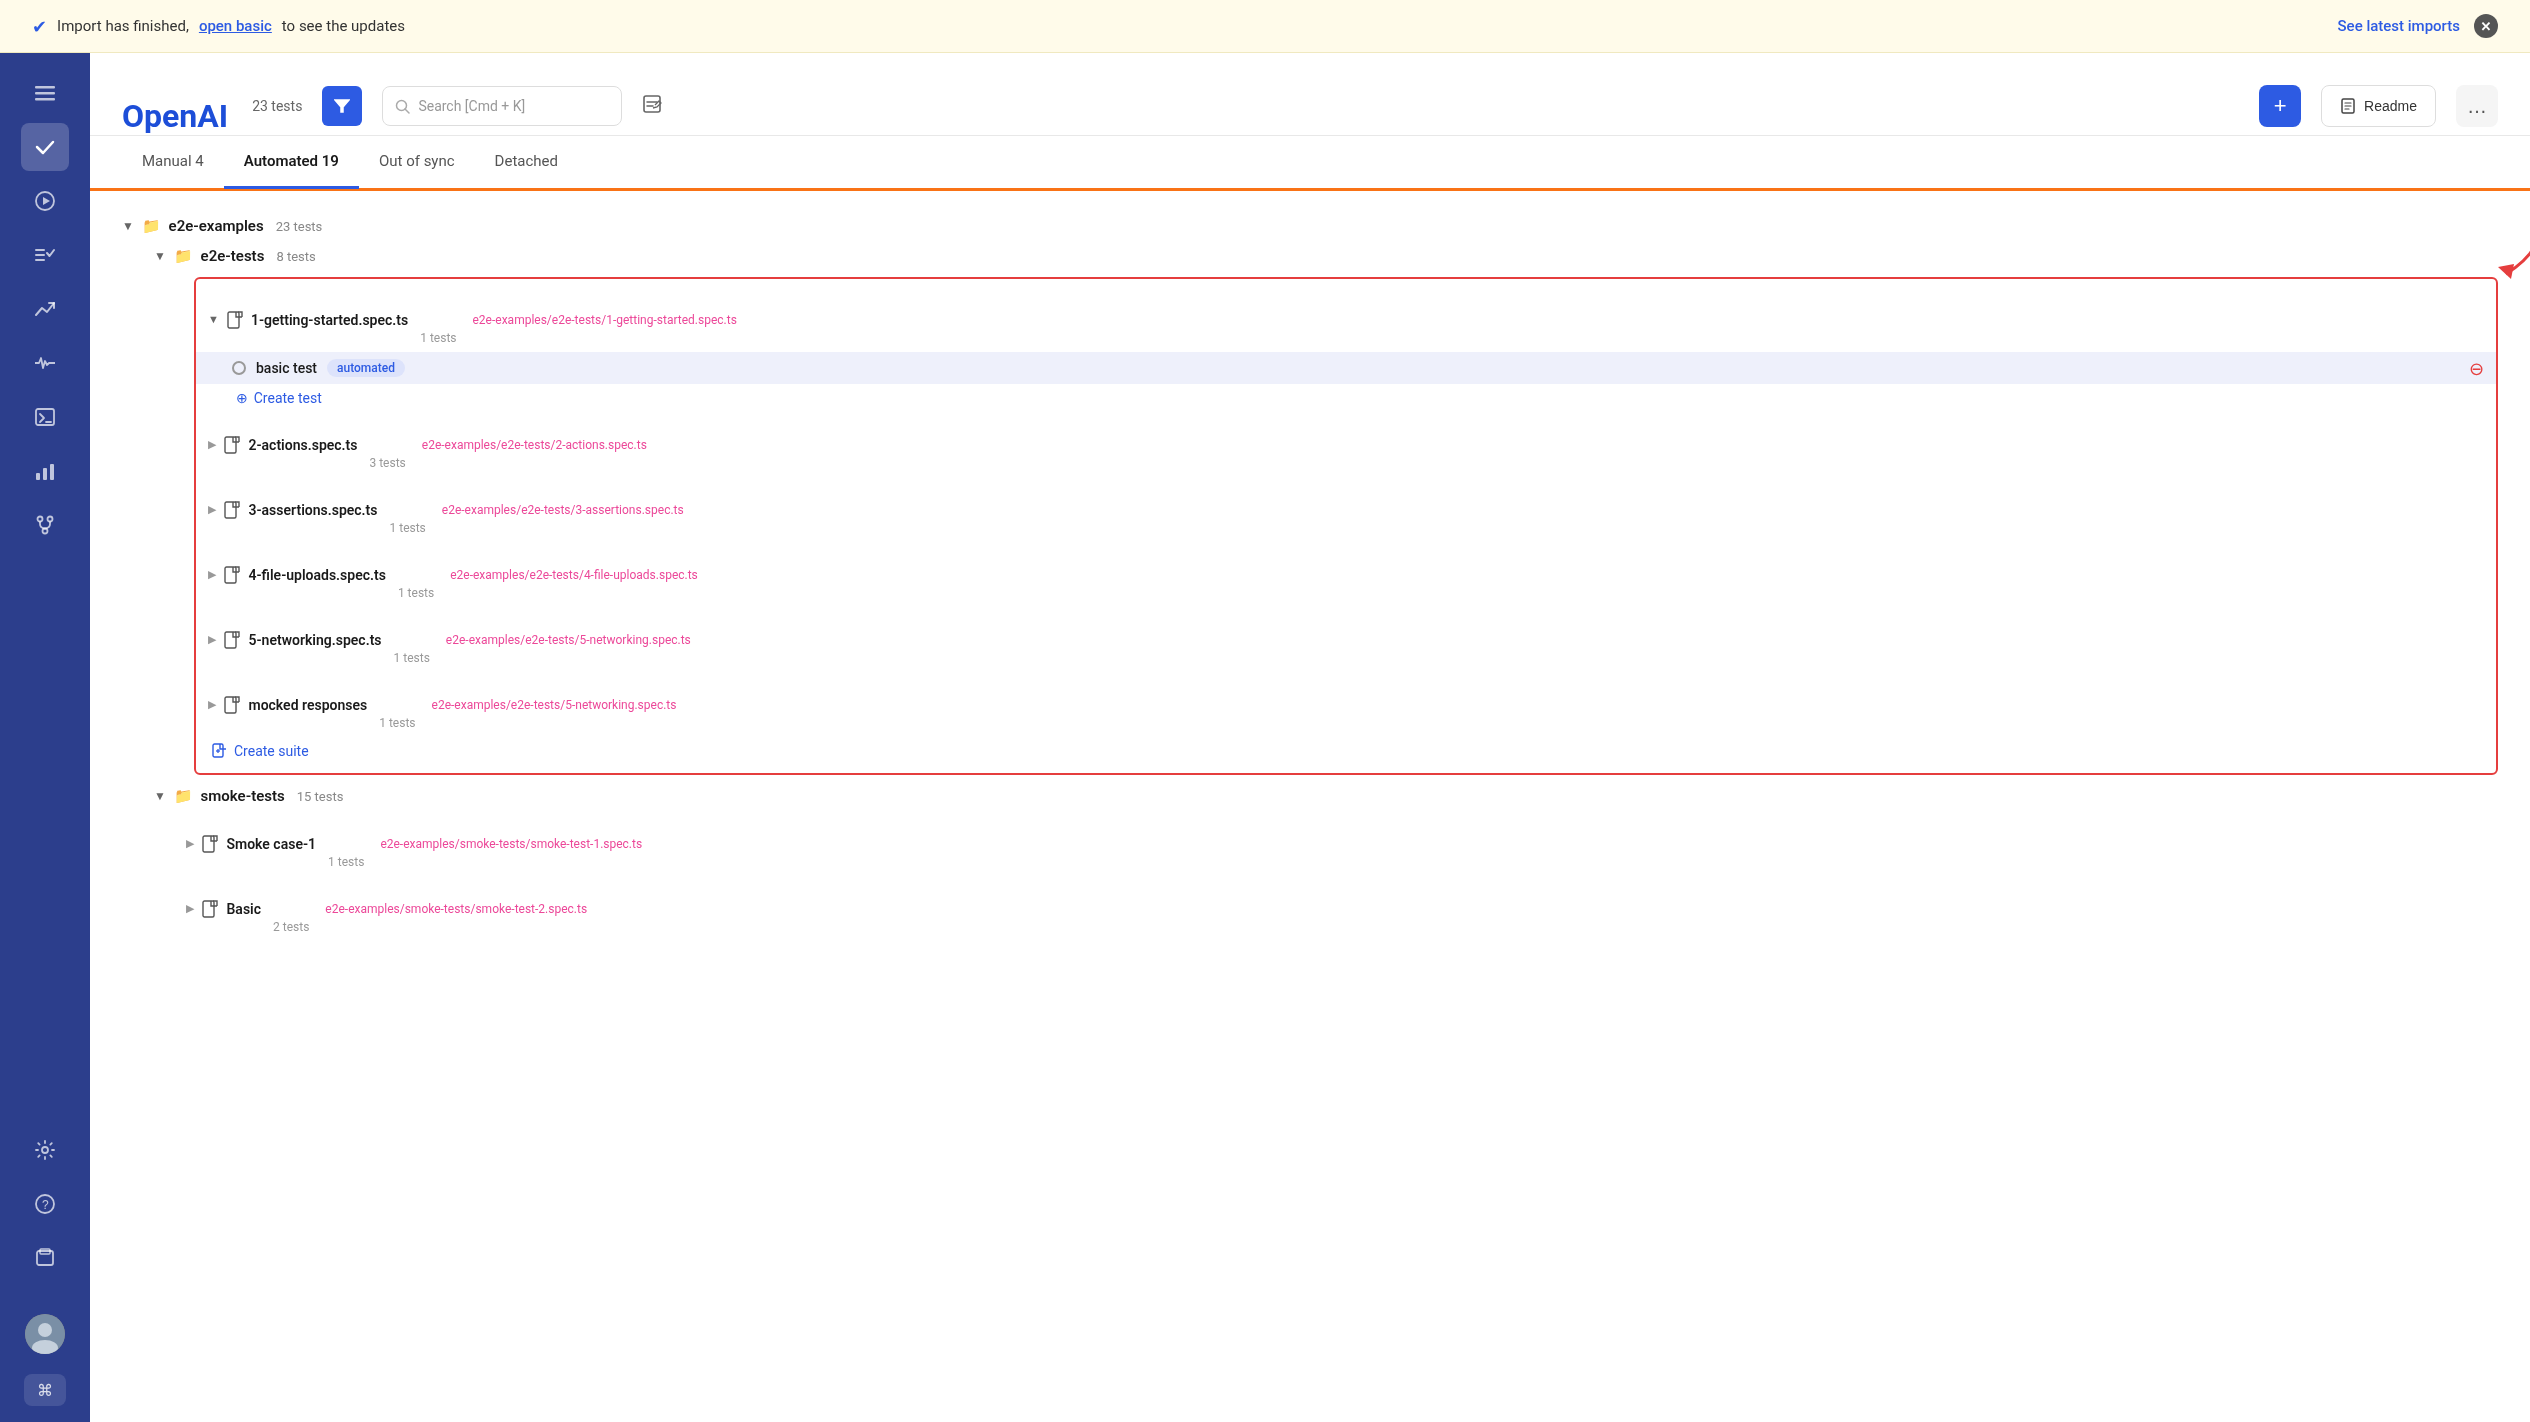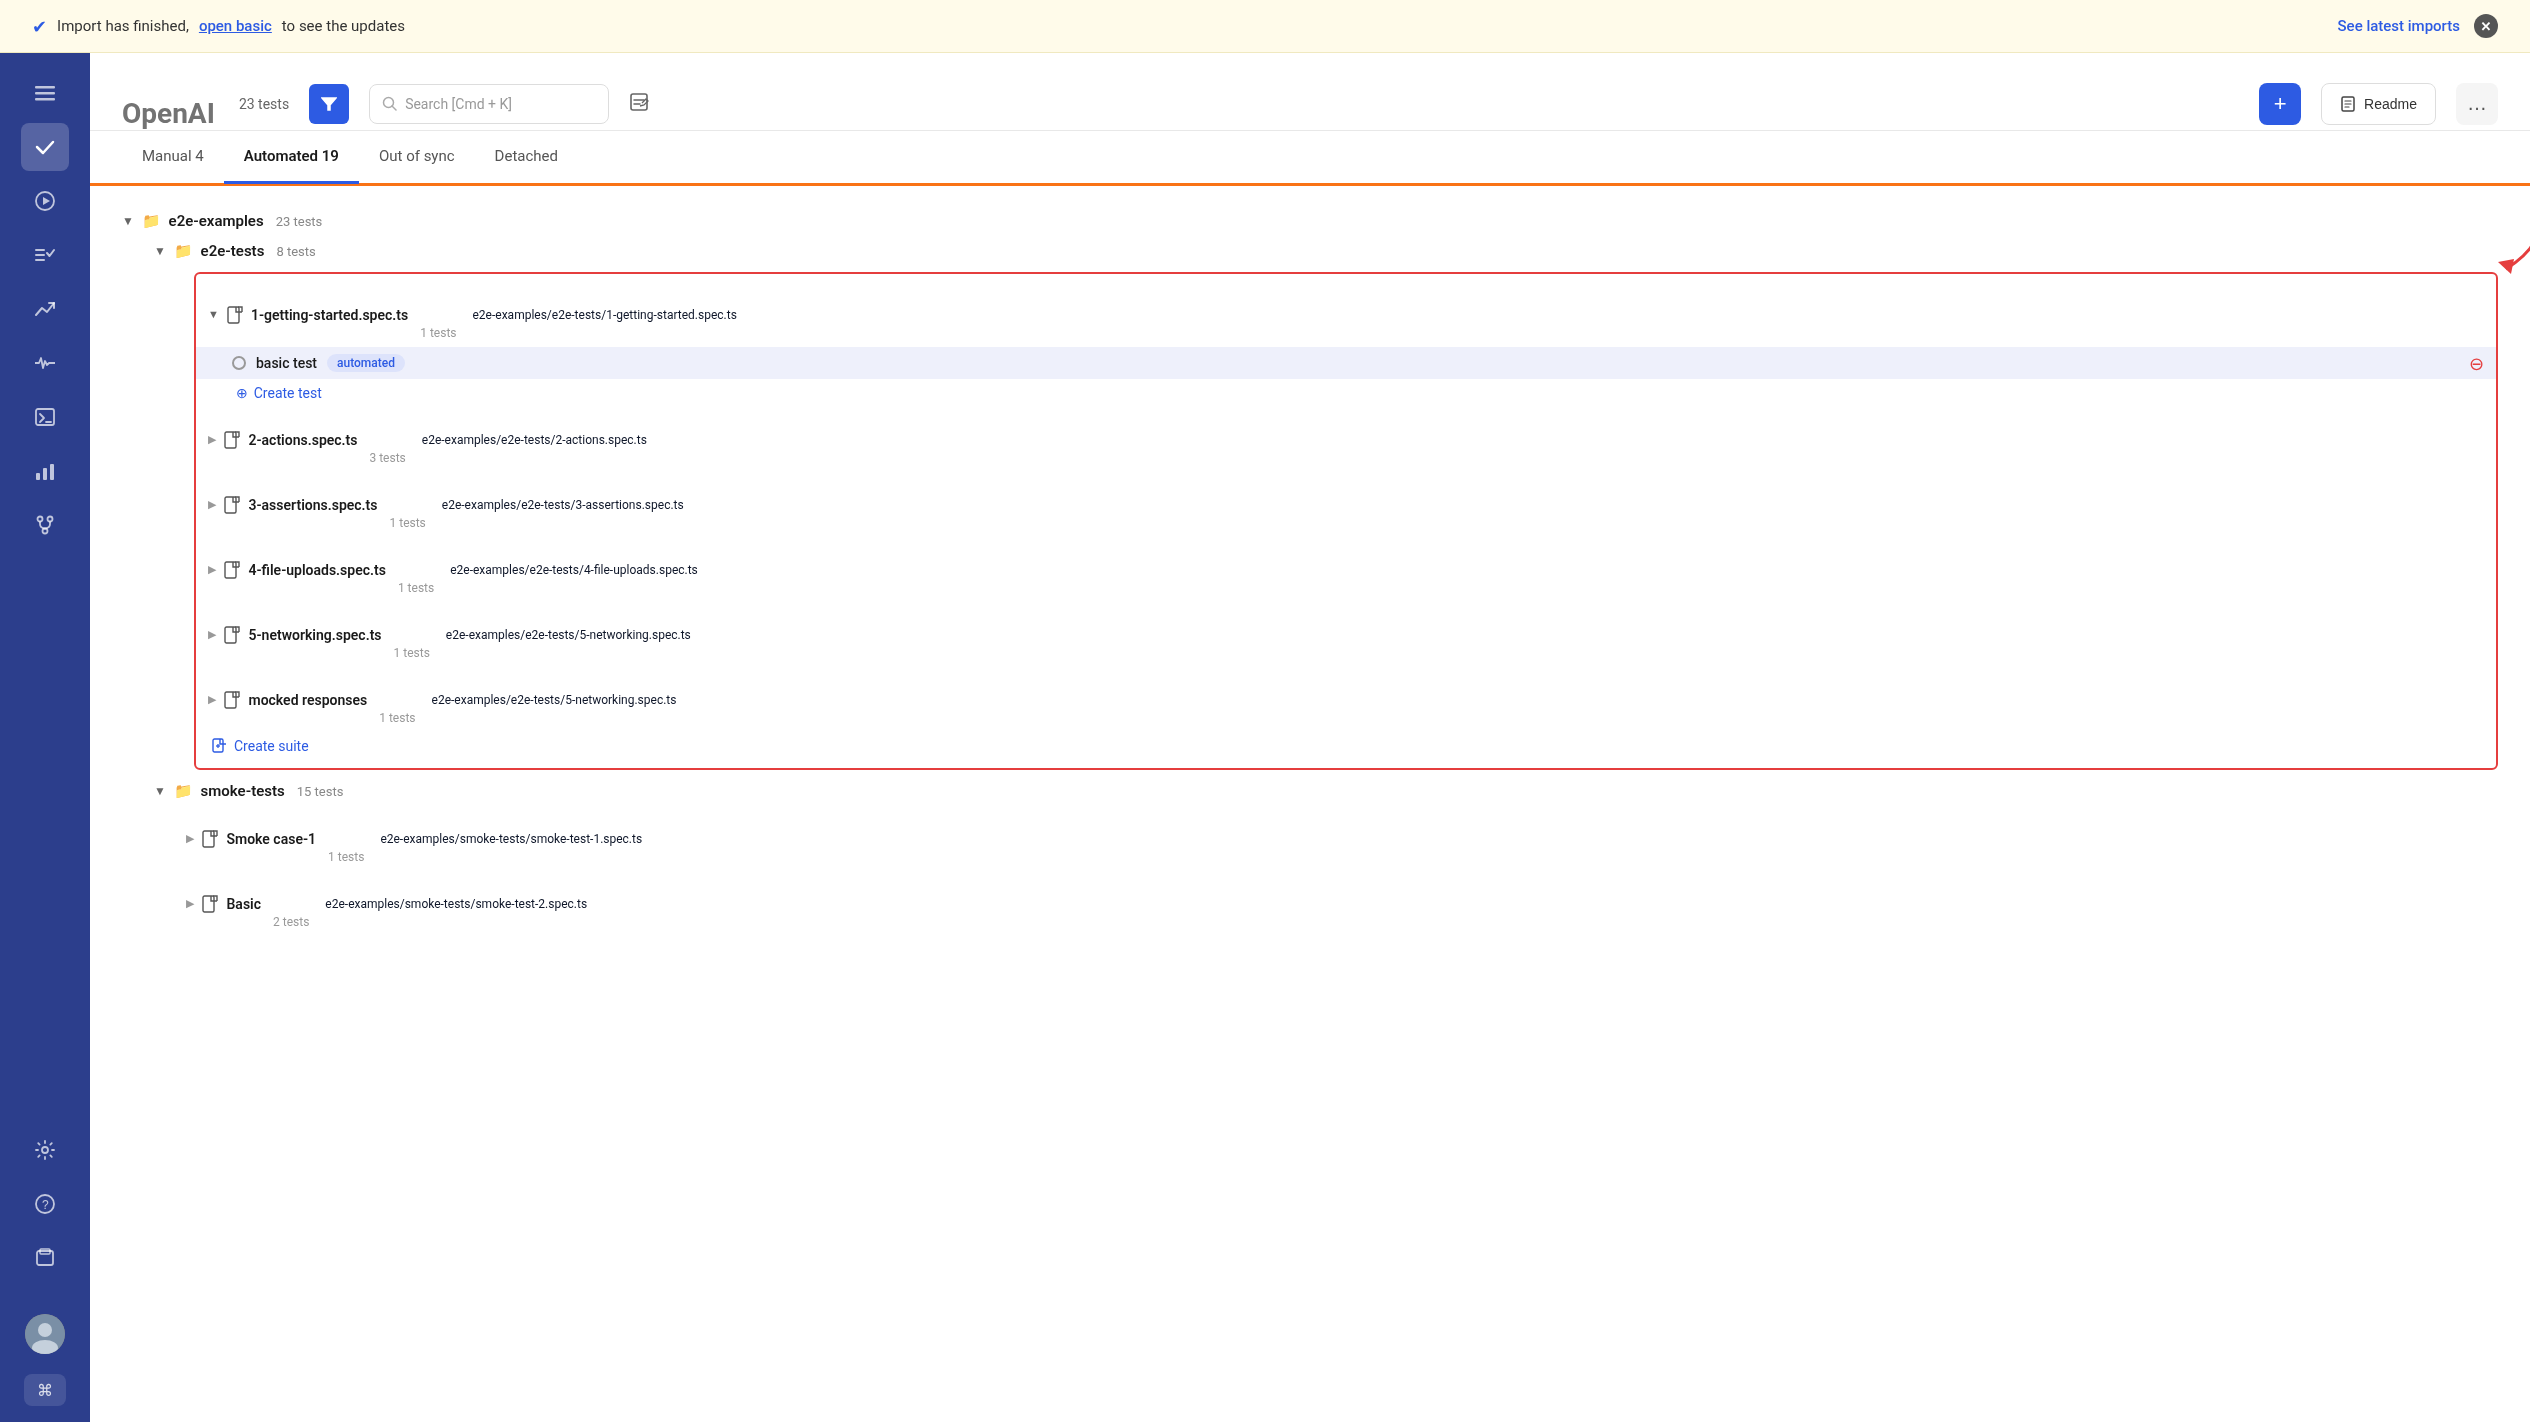--- a/index.html
+++ b/index.html
@@ -70,21 +70,21 @@
 
     
     .header {
       padding: 24px 32px 0 32px;
       display: flex;
       align-items: center;
       gap: 20px;
       border-bottom: 1px solid #e8e8e8;
       flex-shrink: 0;
     }
-    .header-title { font-size: 28px; font-weight: 700; color: #737373; margin-top: 20px; }
+    .header-title { font-size: 32px; font-weight: 700; color: #1d4ed8; margin-top: 20px; }
     .header-count { font-size: 14px; color: #666; margin-left: 4px; }
     .header-filter-btn {
       background: #2d5be3;
       color: #fff;
       border: none;
       border-radius: 6px;
       width: 40px;
       height: 40px;
       display: flex;
       align-items: center;
@@ -197,21 +197,21 @@
       display: flex;
       align-items: center;
       gap: 8px;
       padding: 7px 12px;
       font-size: 14px;
       cursor: pointer;
     }
     .file-row .chevron { color: #666; font-size: 11px; }
     .file-name { font-weight: 600; color: #1a1a1a; }
     .file-meta { font-size: 12px; color: #999; margin-left: 4px; margin-top: 37px; }
-    .file-path { font-size: 12px; color: #0f172a; margin-left: 8px; }
+    .file-path { font-size: 12px; color: #ec4899; margin-left: 8px; }
 
     
     .test-row {
       display: flex;
       align-items: center;
       gap: 10px;
       padding: 7px 12px 7px 36px;
       font-size: 14px;
       cursor: pointer;
       background: #eef0fb;

